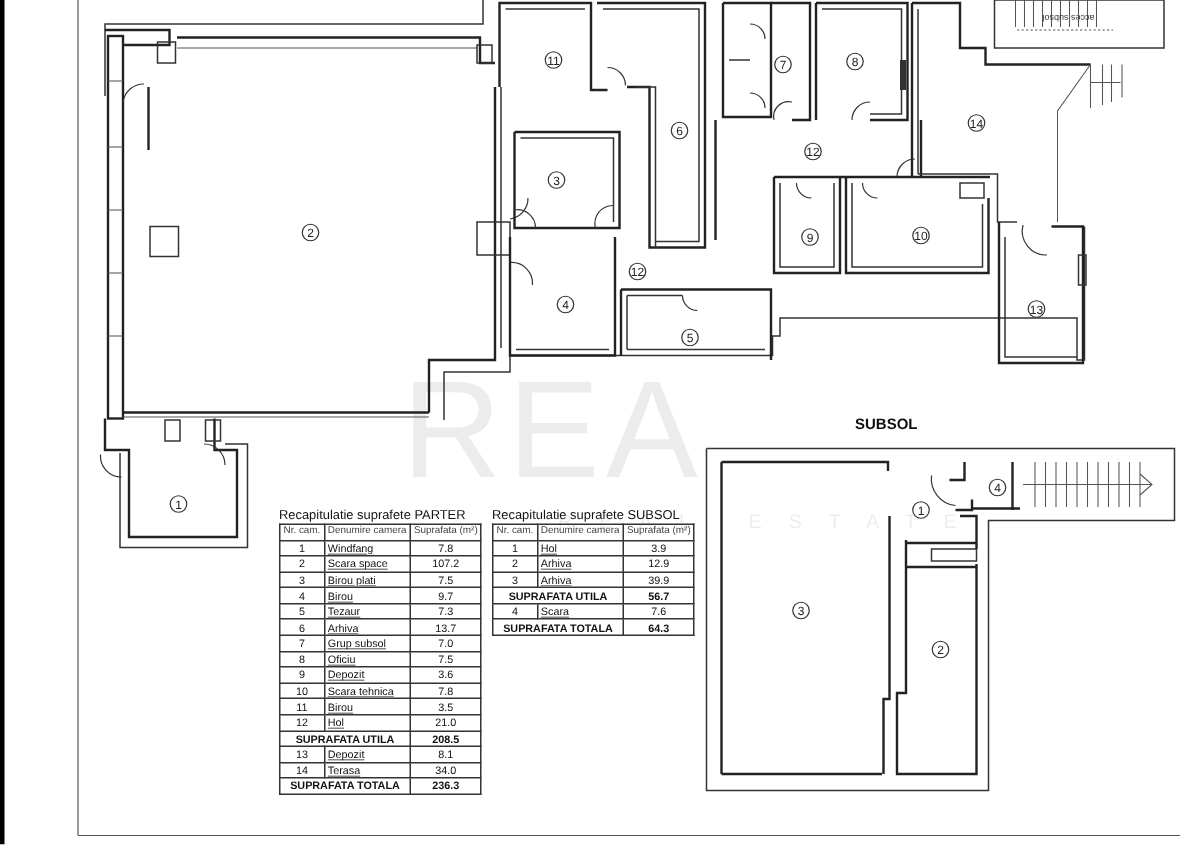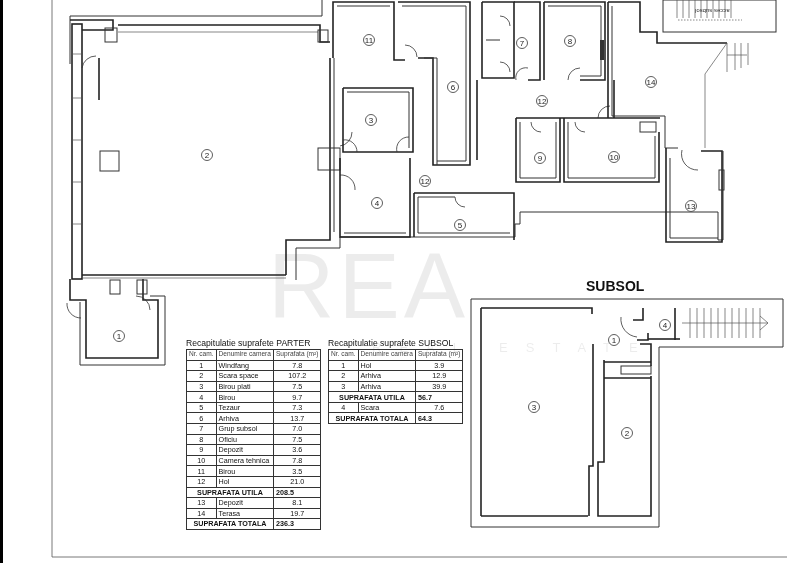--- a/index.html
+++ b/index.html
@@ -10,25 +10,25 @@
   .thin{fill:none;stroke:#555;stroke-width:0.7;}
   .door{fill:none;stroke:#333;stroke-width:0.8;}
   .roomnum{font-family:"Liberation Sans",sans-serif;font-size:8px;fill:#222;text-anchor:middle;dominant-baseline:central;}
   .roomcircle{fill:#fff;stroke:#333;stroke-width:0.8;}
   .wm{font-family:"Liberation Sans",sans-serif;fill:#000;opacity:0.07;}
   .tbl{position:absolute;border-collapse:collapse;font-size:7.2px;line-height:1;}
   .tbl td,.tbl th{border:0.8px solid #333;padding:0.6px 2px;height:8.4px;white-space:nowrap;}
   .tbl th{font-weight:normal;color:#444;font-size:6.6px;text-align:center;}
   .tbl td.n{text-align:center;width:12px;}
   .tbl td.v{text-align:center;}
-  .tbl td.name{text-decoration-color:#888;}
+  .tbl td.name{text-decoration:underline;text-decoration-color:#888;}
   .tbl tr.sum td{font-weight:bold;text-align:center;}
-  .tbl tr.sum td.v{text-align:left;}
+  .tbl tr.sum td.v{text-align:center;}
   .ttl{position:absolute;font-weight:normal;font-size:8.6px;white-space:nowrap;}
-  .subsol-title{position:absolute;left:586px;top:278px;font-weight:bold;font-size:14px;}
+  .subsol-title{position:absolute;left:570px;top:278px;font-weight:bold;font-size:10px;}
   .leftbar{position:absolute;left:0;top:0;width:3px;height:563px;background:#000;}
   .acces{position:absolute;left:695px;top:8px;font-size:6px;color:#333;transform:rotate(180deg);}
 </style>
 </head>
 <body>
 
 <div class="leftbar"></div>
 
 <svg id="plan" viewBox="0 0 787 563">
 
@@ -331,21 +331,21 @@
         <td class="name">Oficiu</td>
         <td class="v">7.5</td>
       </tr>
       <tr>
         <td class="n">9</td>
         <td class="name">Depozit</td>
         <td class="v">3.6</td>
       </tr>
       <tr>
         <td class="n">10</td>
-        <td class="name">Camera tehnica</td>
+        <td class="name">Scara tehnica</td>
         <td class="v">7.8</td>
       </tr>
       <tr>
         <td class="n">11</td>
         <td class="name">Birou</td>
         <td class="v">3.5</td>
       </tr>
       <tr>
         <td class="n">12</td>
         <td class="name">Hol</td>
@@ -356,21 +356,21 @@
         <td class="v">208.5</td>
       </tr>
       <tr>
         <td class="n">13</td>
         <td class="name">Depozit</td>
         <td class="v">8.1</td>
       </tr>
       <tr>
         <td class="n">14</td>
         <td class="name">Terasa</td>
-        <td class="v">19.7</td>
+        <td class="v">34.0</td>
       </tr>
       <tr class="sum">
         <td colspan="2">SUPRAFATA TOTALA</td>
         <td class="v">236.3</td>
       </tr>
     </tbody>
 </table>
 
 <div class="ttl" style="left:328px;top:338px;">Recapitulatie suprafete SUBSOL</div>
 <table class="tbl" style="left:328px;top:349px;width:129px;">

